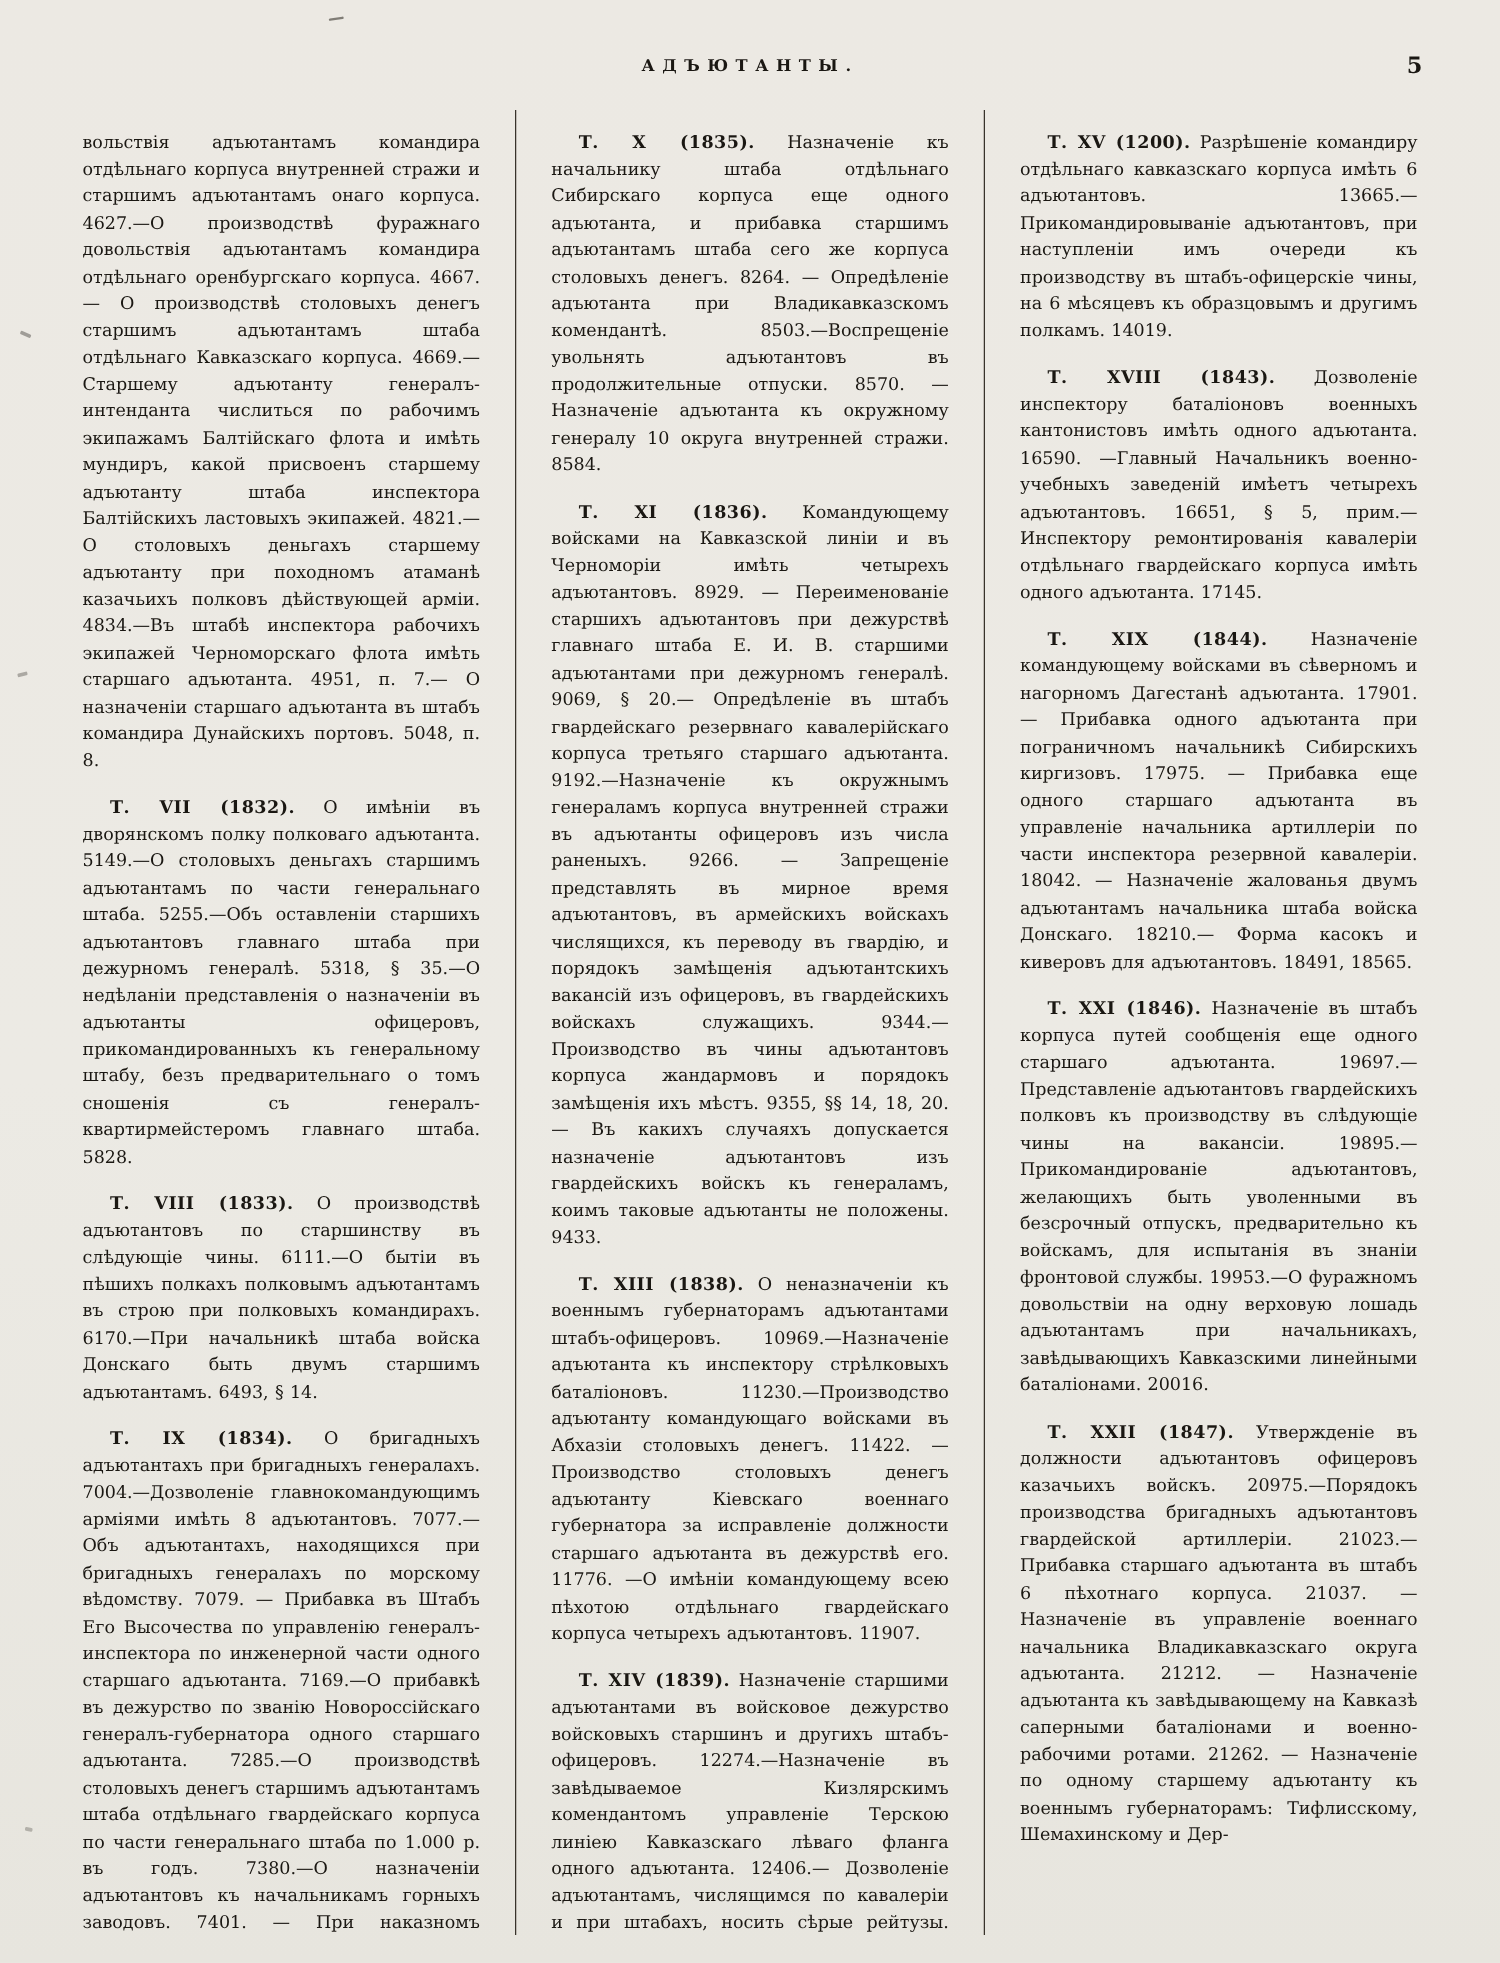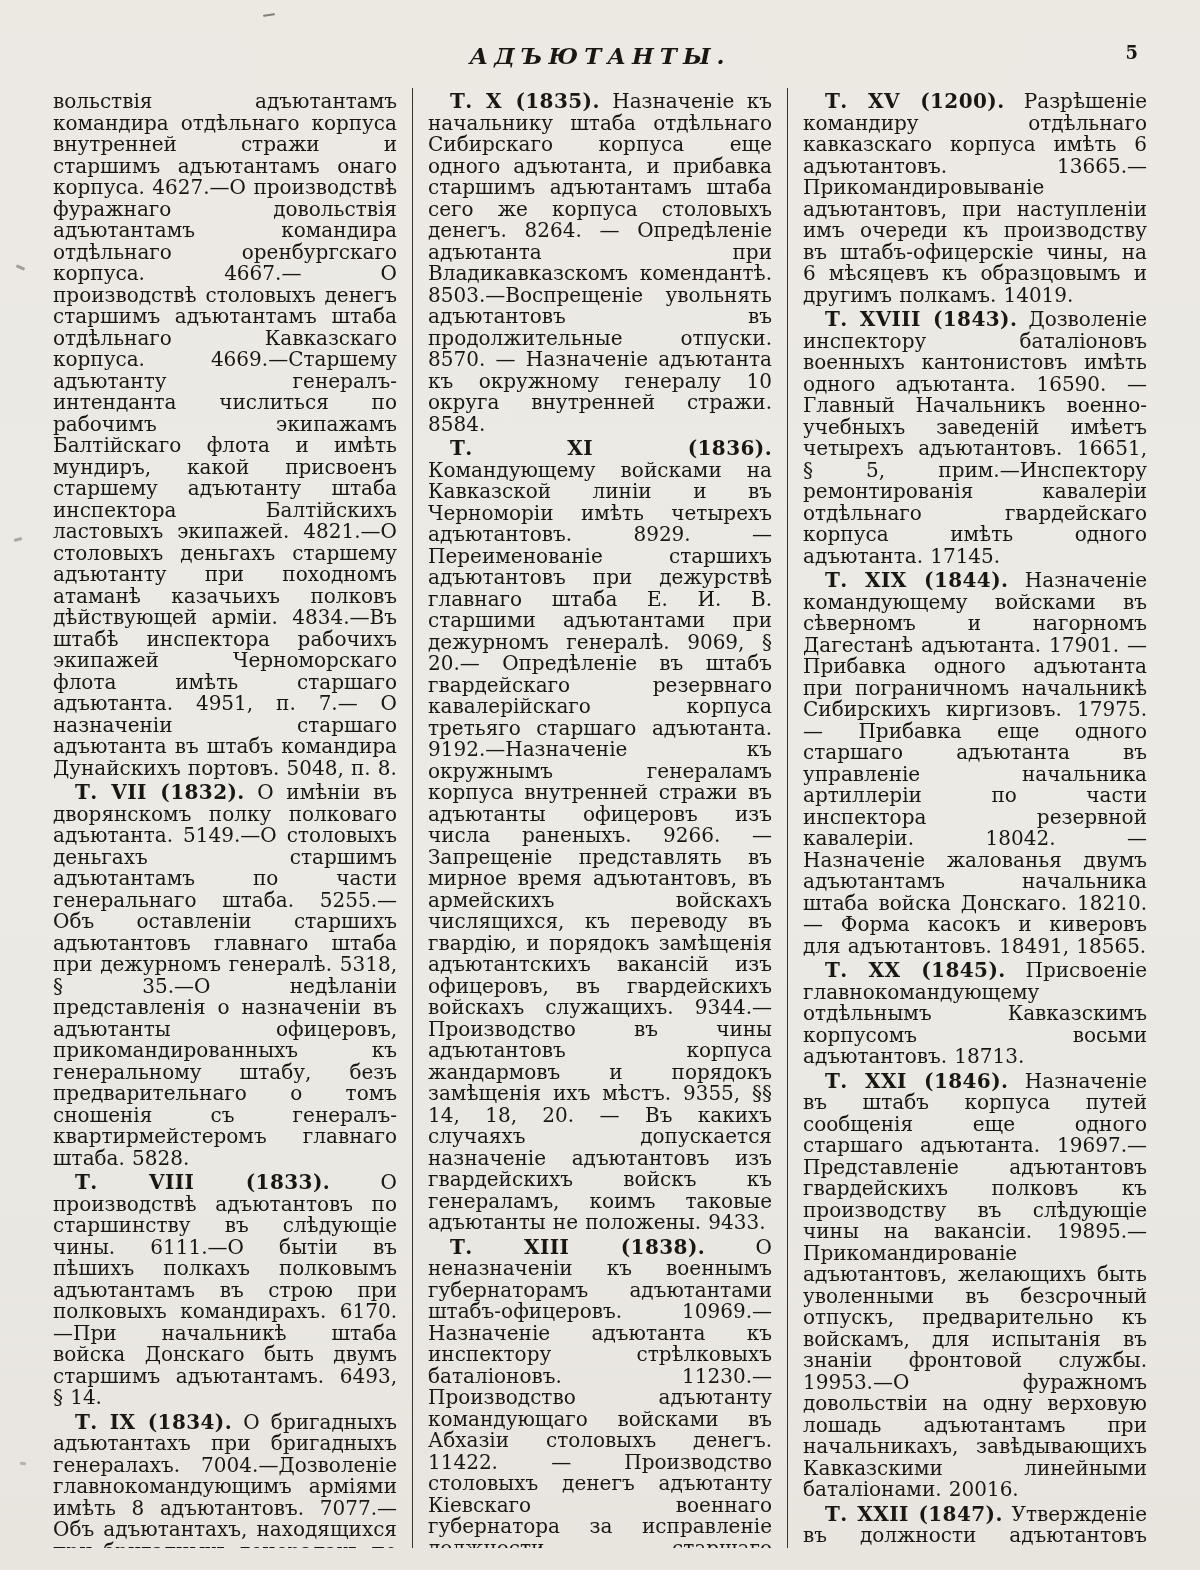--- a/index.html
+++ b/index.html
@@ -18,23 +18,22 @@
     overflow: hidden;
   }
   .page-header {
     position: absolute;
     top: 42px; left: 0; width: 100%;
     text-align: center;
   }
   .running-title {
     display: inline-block;
     font-weight: bold;
-    font-size: 23px;
+    font-size: 13px;
     letter-spacing: 6px;
-    font-style: italic;
   }
   .page-number {
     position: absolute;
     top: 42px; right: 62px;
     font-weight: bold;
     font-size: 18px;
   }
   .columns {
     position: absolute;
     top: 86px; left: 38px; right: 38px; bottom: 22px;
@@ -48,22 +47,22 @@
     text-align: justify;
     hyphens: auto;
     -webkit-hyphens: auto;
   }
   .col-rule {
     width: 1px;
     background: #38332b;
     margin-top: 2px;
   }
   .entry {
-    margin: 3px;
-    font-size: 20px;
+    margin: 16px;
+    font-size: 14px;
     line-height: 21.5px;
     text-indent: 22px;
     word-spacing: 0.04em;
   }
   .entry.cont { text-indent: 0; }
   .lead {
     font-weight: bold;
     letter-spacing: 0.4px;
   }
   .scan-mark {
@@ -103,19 +102,18 @@
         <p class="entry"><b class="lead">Т. X (1835).</b> <span>Назначеніе къ начальнику штаба отдѣльнаго Сибирскаго корпуса еще одного адъютанта, и прибавка старшимъ адъютантамъ штаба сего же корпуса столовыхъ денегъ. 8264. — Опредѣленіе адъютанта при Владикавказскомъ комендантѣ. 8503.—Воспрещеніе увольнять адъютантовъ въ продолжительные отпуски. 8570. — Назначеніе адъютанта къ окружному генералу 10 округа внутренней стражи. 8584.</span></p>
         <p class="entry"><b class="lead">Т. XI (1836).</b> <span>Командующему войсками на Кавказской линіи и въ Черноморіи имѣть четырехъ адъютантовъ. 8929. — Переименованіе старшихъ адъютантовъ при дежурствѣ главнаго штаба Е. И. В. старшими адъютантами при дежурномъ генералѣ. 9069, § 20.— Опредѣленіе въ штабъ гвардейскаго резервнаго кавалерійскаго корпуса третьяго старшаго адъютанта. 9192.—Назначеніе къ окружнымъ генераламъ корпуса внутренней стражи въ адъютанты офицеровъ изъ числа раненыхъ. 9266. — Запрещеніе представлять въ мирное время адъютантовъ, въ армейскихъ войскахъ числящихся, къ переводу въ гвардію, и порядокъ замѣщенія адъютантскихъ вакансій изъ офицеровъ, въ гвардейскихъ войскахъ служащихъ. 9344.—Производство въ чины адъютантовъ корпуса жандармовъ и порядокъ замѣщенія ихъ мѣстъ. 9355, §§ 14, 18, 20. — Въ какихъ случаяхъ допускается назначеніе адъютантовъ изъ гвардейскихъ войскъ къ генераламъ, коимъ таковые адъютанты не положены. 9433.</span></p>
         <p class="entry"><b class="lead">Т. XIII (1838).</b> <span>О неназначеніи къ военнымъ губернаторамъ адъютантами штабъ-офицеровъ. 10969.—Назначеніе адъютанта къ инспектору стрѣлковыхъ баталіоновъ. 11230.—Производство адъютанту командующаго войсками въ Абхазіи столовыхъ денегъ. 11422. — Производство столовыхъ денегъ адъютанту Кіевскаго военнаго губернатора за исправленіе должности старшаго адъютанта въ дежурствѣ его. 11776. —О имѣніи командующему всею пѣхотою отдѣльнаго гвардейскаго корпуса четырехъ адъютантовъ. 11907.</span></p>
         <p class="entry"><b class="lead">Т. XIV (1839).</b> <span>Назначеніе старшими адъютантами въ войсковое дежурство войсковыхъ старшинъ и другихъ штабъ-офицеровъ. 12274.—Назначеніе въ завѣдываемое Кизлярскимъ комендантомъ управленіе Терскою линіею Кавказскаго лѣваго фланга одного адъютанта. 12406.— Дозволеніе адъютантамъ, числящимся по кавалеріи и при штабахъ, носить сѣрые рейтузы. 12541.—Назначеніе къ Шефу Жандармовъ третьяго адъютанта. 12945.</span></p>
       </div>
     <div class="col-rule"></div>
     <div class="column">
         <p class="entry"><b class="lead">Т. XV (1200).</b> <span>Разрѣшеніе командиру отдѣльнаго кавказскаго корпуса имѣть 6 адъютантовъ. 13665.—Прикомандировываніе адъютантовъ, при наступленіи имъ очереди къ производству въ штабъ-офицерскіе чины, на 6 мѣсяцевъ къ образцовымъ и другимъ полкамъ. 14019.</span></p>
         <p class="entry"><b class="lead">Т. XVIII (1843).</b> <span>Дозволеніе инспектору баталіоновъ военныхъ кантонистовъ имѣть одного адъютанта. 16590. —Главный Начальникъ военно-учебныхъ заведеній имѣетъ четырехъ адъютантовъ. 16651, § 5, прим.—Инспектору ремонтированія кавалеріи отдѣльнаго гвардейскаго корпуса имѣть одного адъютанта. 17145.</span></p>
         <p class="entry"><b class="lead">Т. XIX (1844).</b> <span>Назначеніе командующему войсками въ сѣверномъ и нагорномъ Дагестанѣ адъютанта. 17901. — Прибавка одного адъютанта при пограничномъ начальникѣ Сибирскихъ киргизовъ. 17975. — Прибавка еще одного старшаго адъютанта въ управленіе начальника артиллеріи по части инспектора резервной кавалеріи. 18042. — Назначеніе жалованья двумъ адъютантамъ начальника штаба войска Донскаго. 18210.— Форма касокъ и киверовъ для адъютантовъ. 18491, 18565.</span></p>
-        <p class="entry"><b class="lead">Т. XX (1845).</b> <span>Присвоеніе главнокомандующему отдѣльнымъ Кавказскимъ корпусомъ восьми адъютантовъ. 18713.</span></p>
         <p class="entry"><b class="lead">Т. XXI (1846).</b> <span>Назначеніе въ штабъ корпуса путей сообщенія еще одного старшаго адъютанта. 19697.—Представленіе адъютантовъ гвардейскихъ полковъ къ производству въ слѣдующіе чины на вакансіи. 19895.—Прикомандированіе адъютантовъ, желающихъ быть уволенными въ безсрочный отпускъ, предварительно къ войскамъ, для испытанія въ знаніи фронтовой службы. 19953.—О фуражномъ довольствіи на одну верховую лошадь адъютантамъ при начальникахъ, завѣдывающихъ Кавказскими линейными баталіонами. 20016.</span></p>
         <p class="entry"><b class="lead">Т. XXII (1847).</b> <span>Утвержденіе въ должности адъютантовъ офицеровъ казачьихъ войскъ. 20975.—Порядокъ производства бригадныхъ адъютантовъ гвардейской артиллеріи. 21023.—Прибавка старшаго адъютанта въ штабъ 6 пѣхотнаго корпуса. 21037. — Назначеніе въ управленіе военнаго начальника Владикавказскаго округа адъютанта. 21212. — Назначеніе адъютанта къ завѣдывающему на Кавказѣ саперными баталіонами и военно-рабочими ротами. 21262. — Назначеніе по одному старшему адъютанту къ военнымъ губернаторамъ: Тифлисскому, Шемахинскому и Дер-</span></p>
       </div>
   </div>
 
 </div>
 
 </body></html>

